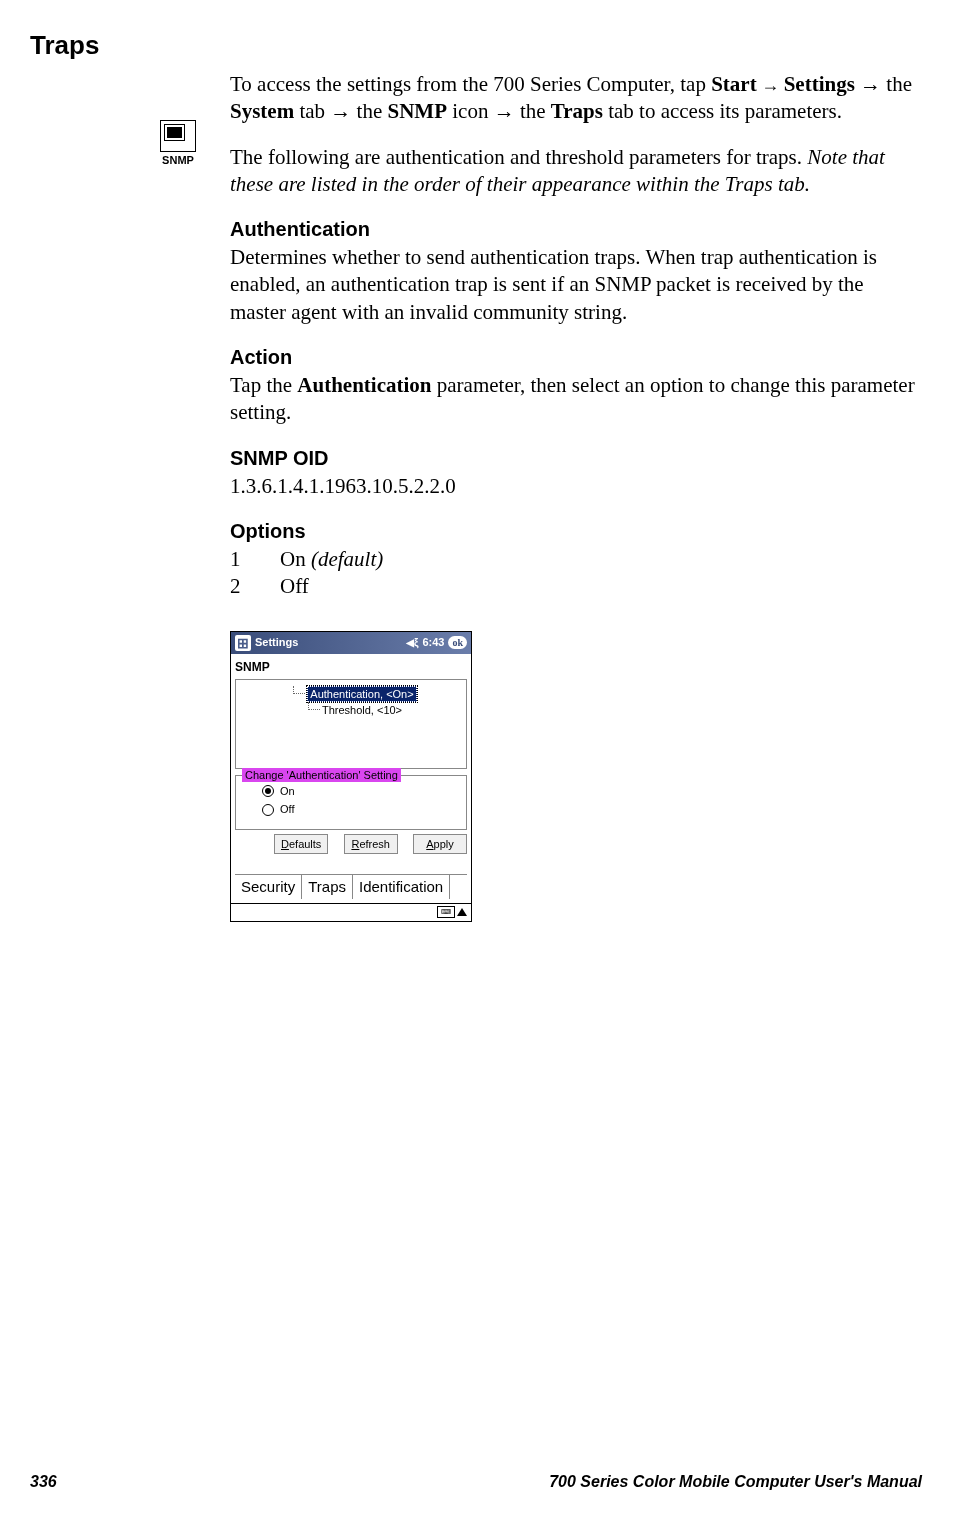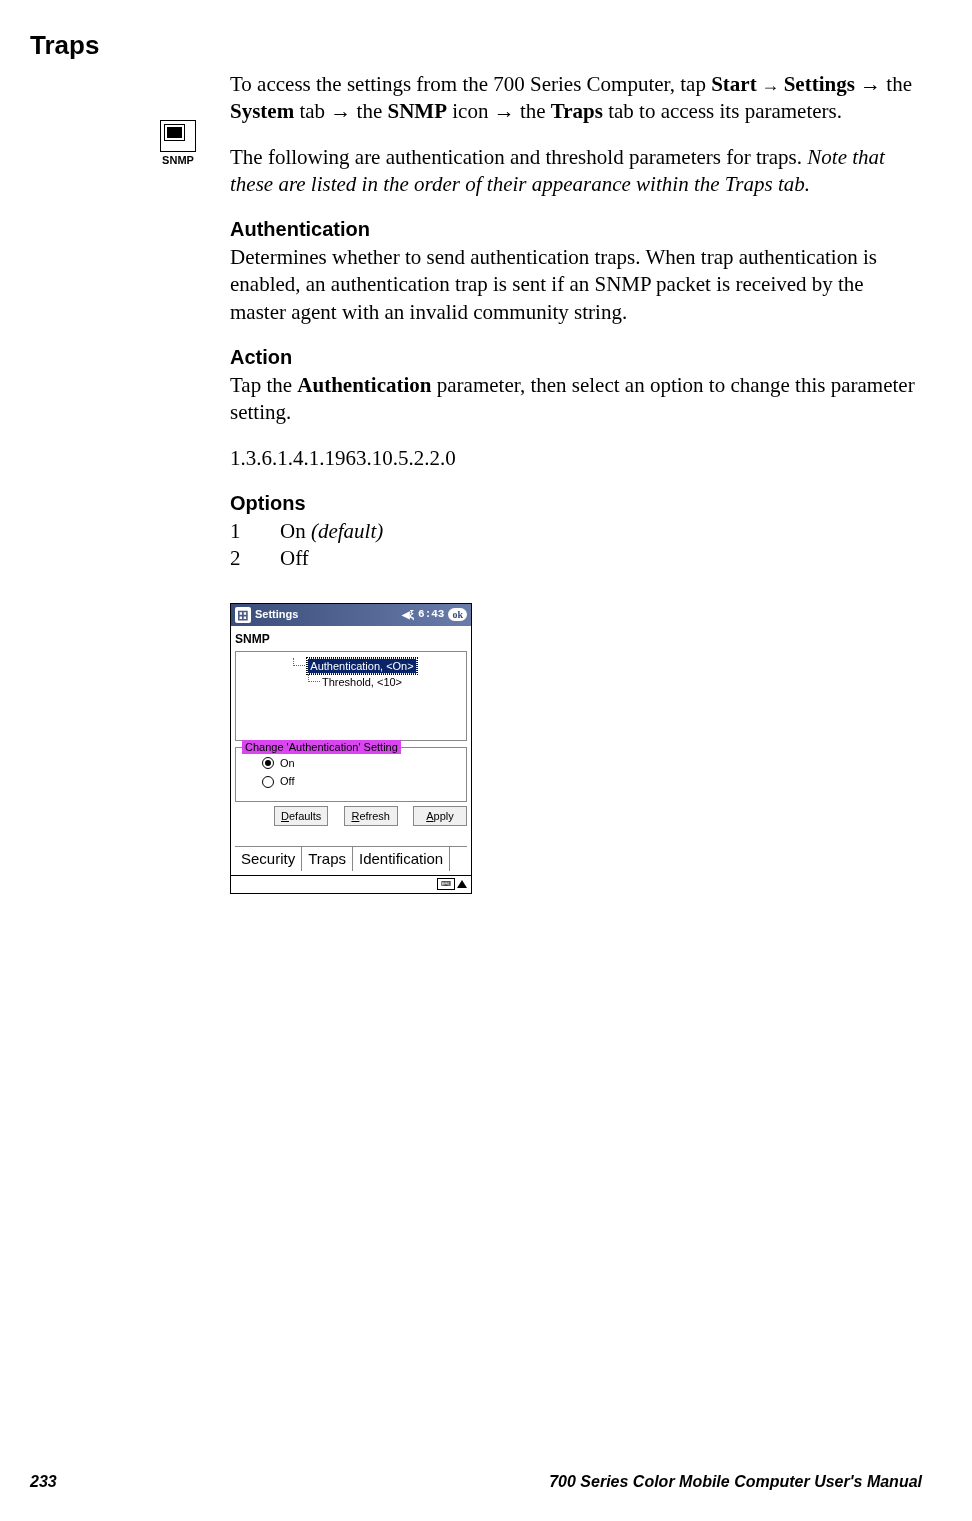--- a/index.html
+++ b/index.html
@@ -119,21 +119,21 @@
     .ss-titlebar .win-icon::before {
       content: "⊞";
       color: #4a5d8a;
       position: absolute;
       left: 2px;
       top: -1px;
       font-size: 14px;
     }
     .ss-titlebar .title-text { flex: 1; }
     .ss-titlebar .spk { margin-right: 4px; font-size: 10px; }
-    .ss-titlebar .time { margin-right: 4px; font-family: Liberation Mono, monospace; }
+    .ss-titlebar .time { margin-right: 4px; }
     .ss-titlebar .ok {
       background: #fff;
       color: #3a4d7a;
       border-radius: 8px;
       padding: 0 4px;
       font-size: 10px;
       font-weight: bold;
       font-family: Liberation Serif, serif;
     }
     .ss-body {
@@ -298,20 +298,21 @@
     </p>
 
     <div class="sub-heading">Authentication</div>
     <p class="para">Determines whether to send authentication traps. When trap authentication is enabled, an authentication trap is sent if an SNMP packet is received by the master agent with an invalid community string.</p>
 
     <div class="sub-heading">Action</div>
     <p class="para">
       <span>Tap the </span><b>Authentication</b><span> parameter, then select an option to change this parameter setting.</span>
     </p>
 
+    <div class="sub-heading">SNMP OID</div>
     <p class="para">1.3.6.1.4.1.1963.10.5.2.2.0</p>
 
     <div class="sub-heading">Options</div>
     <div class="options-list">
       <div>
         <span class="num">1</span>
         <span><span>On </span><i>(default)</i></span>
       </div>
       <div>
         <span class="num">2</span>
@@ -364,15 +365,15 @@
       <div class="ss-bottom">
         <div class="kbd-icon">⌨</div>
         <div class="up-tri"></div>
       </div>
     </div>
 
   </div>
 </div>
 
 <div class="footer">
-  <span>233</span>
+  <span>336</span>
   <span>700 Series Color Mobile Computer User's Manual</span>
 </div>
 
 </body></html>

